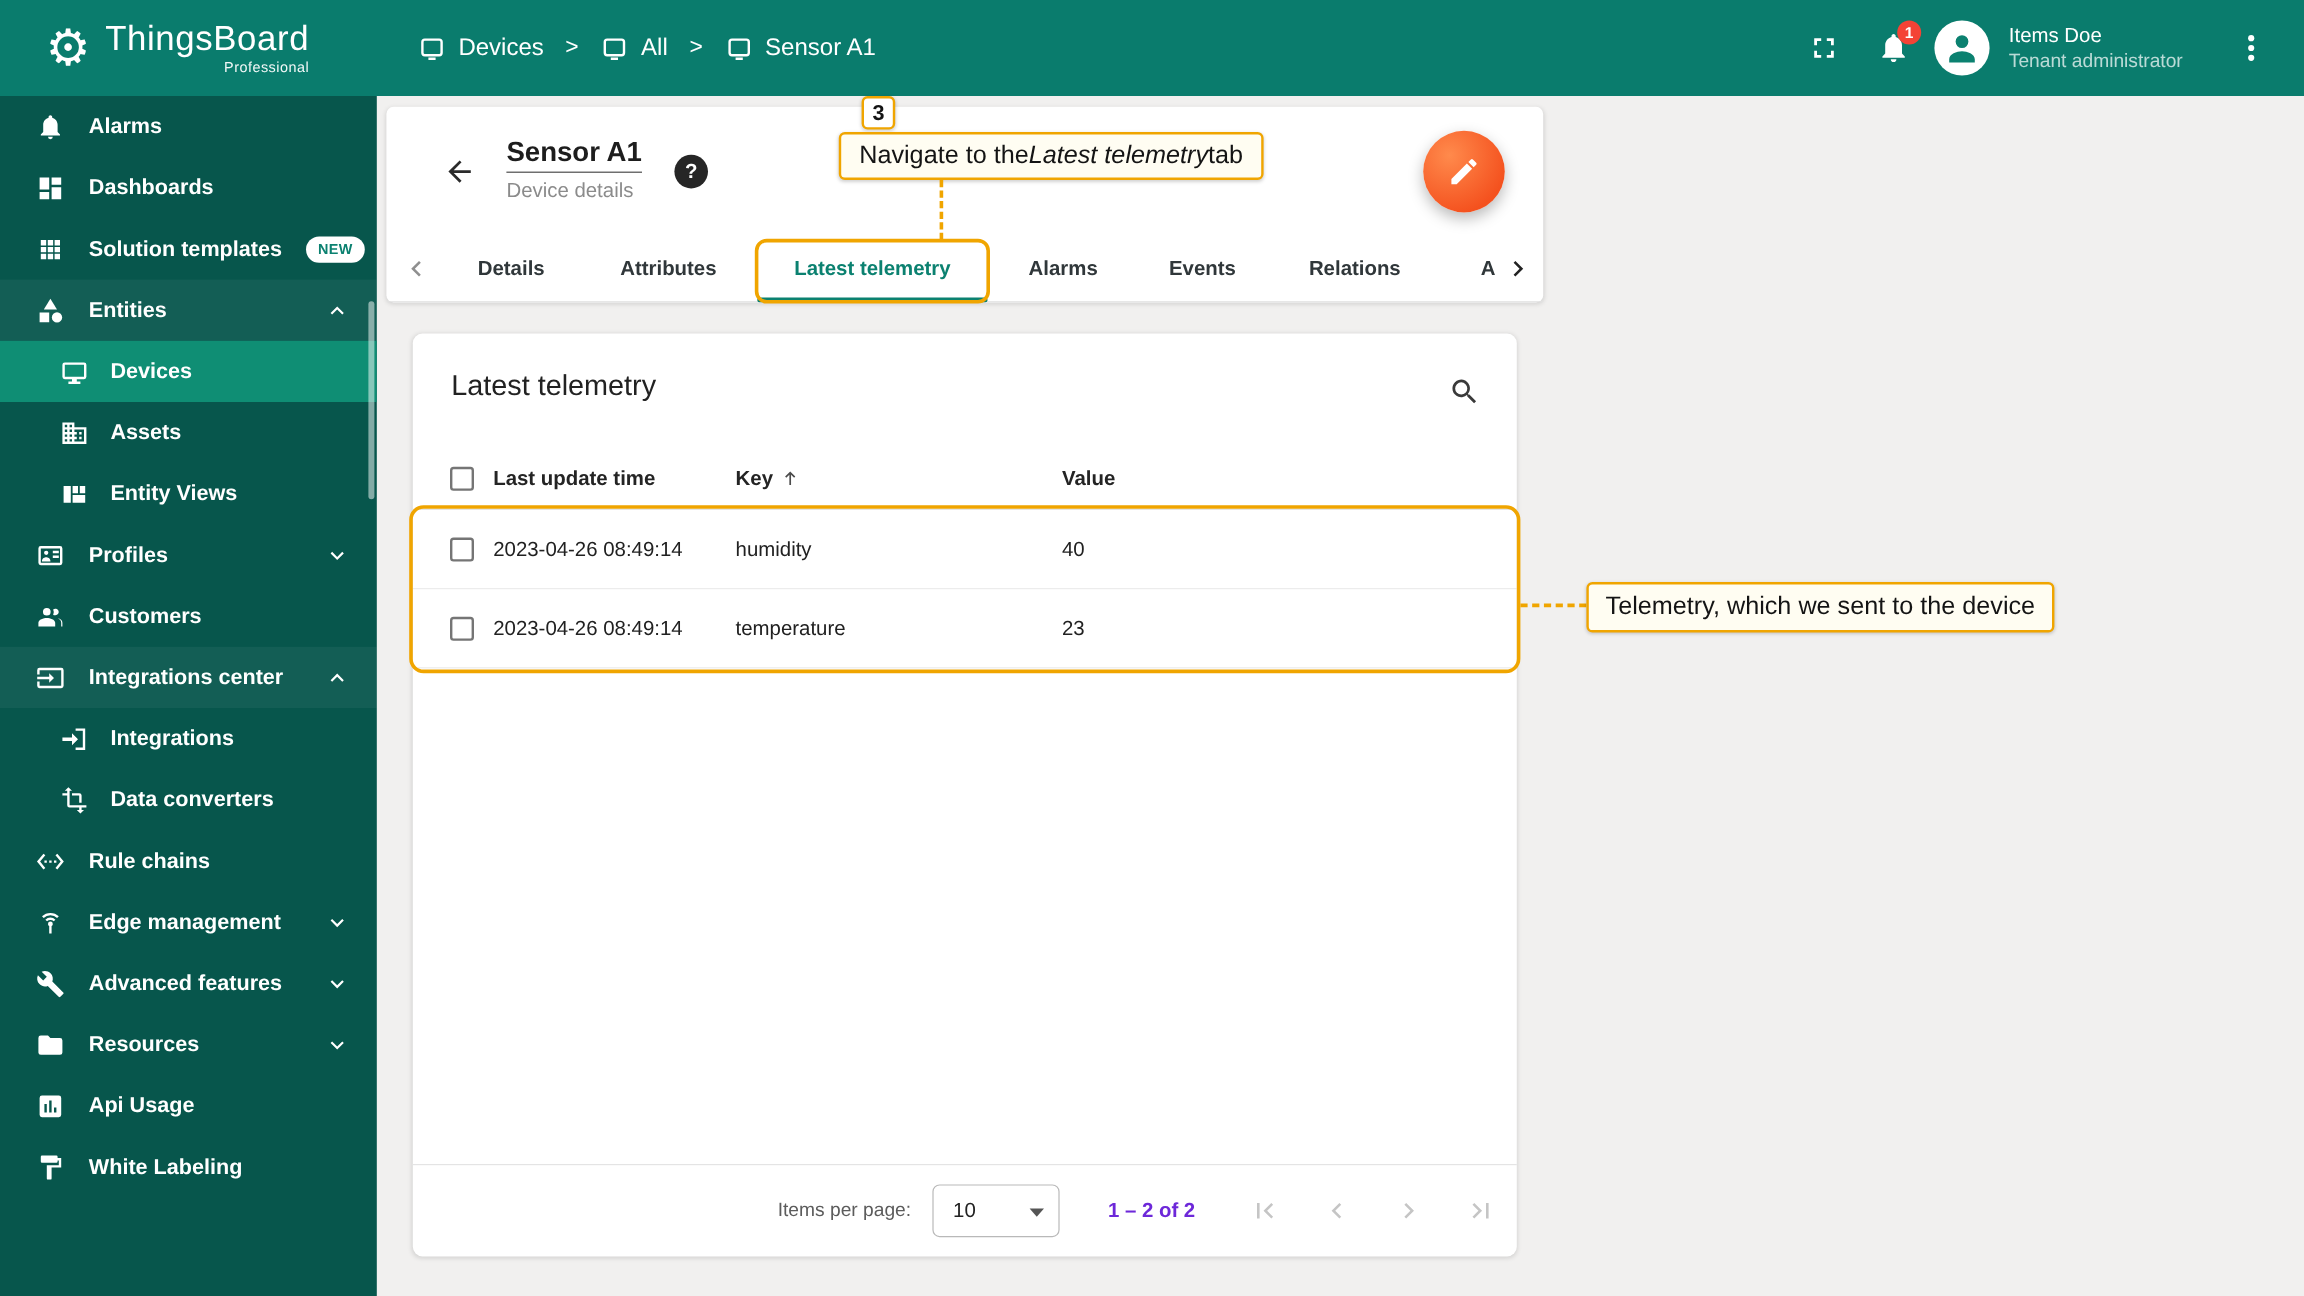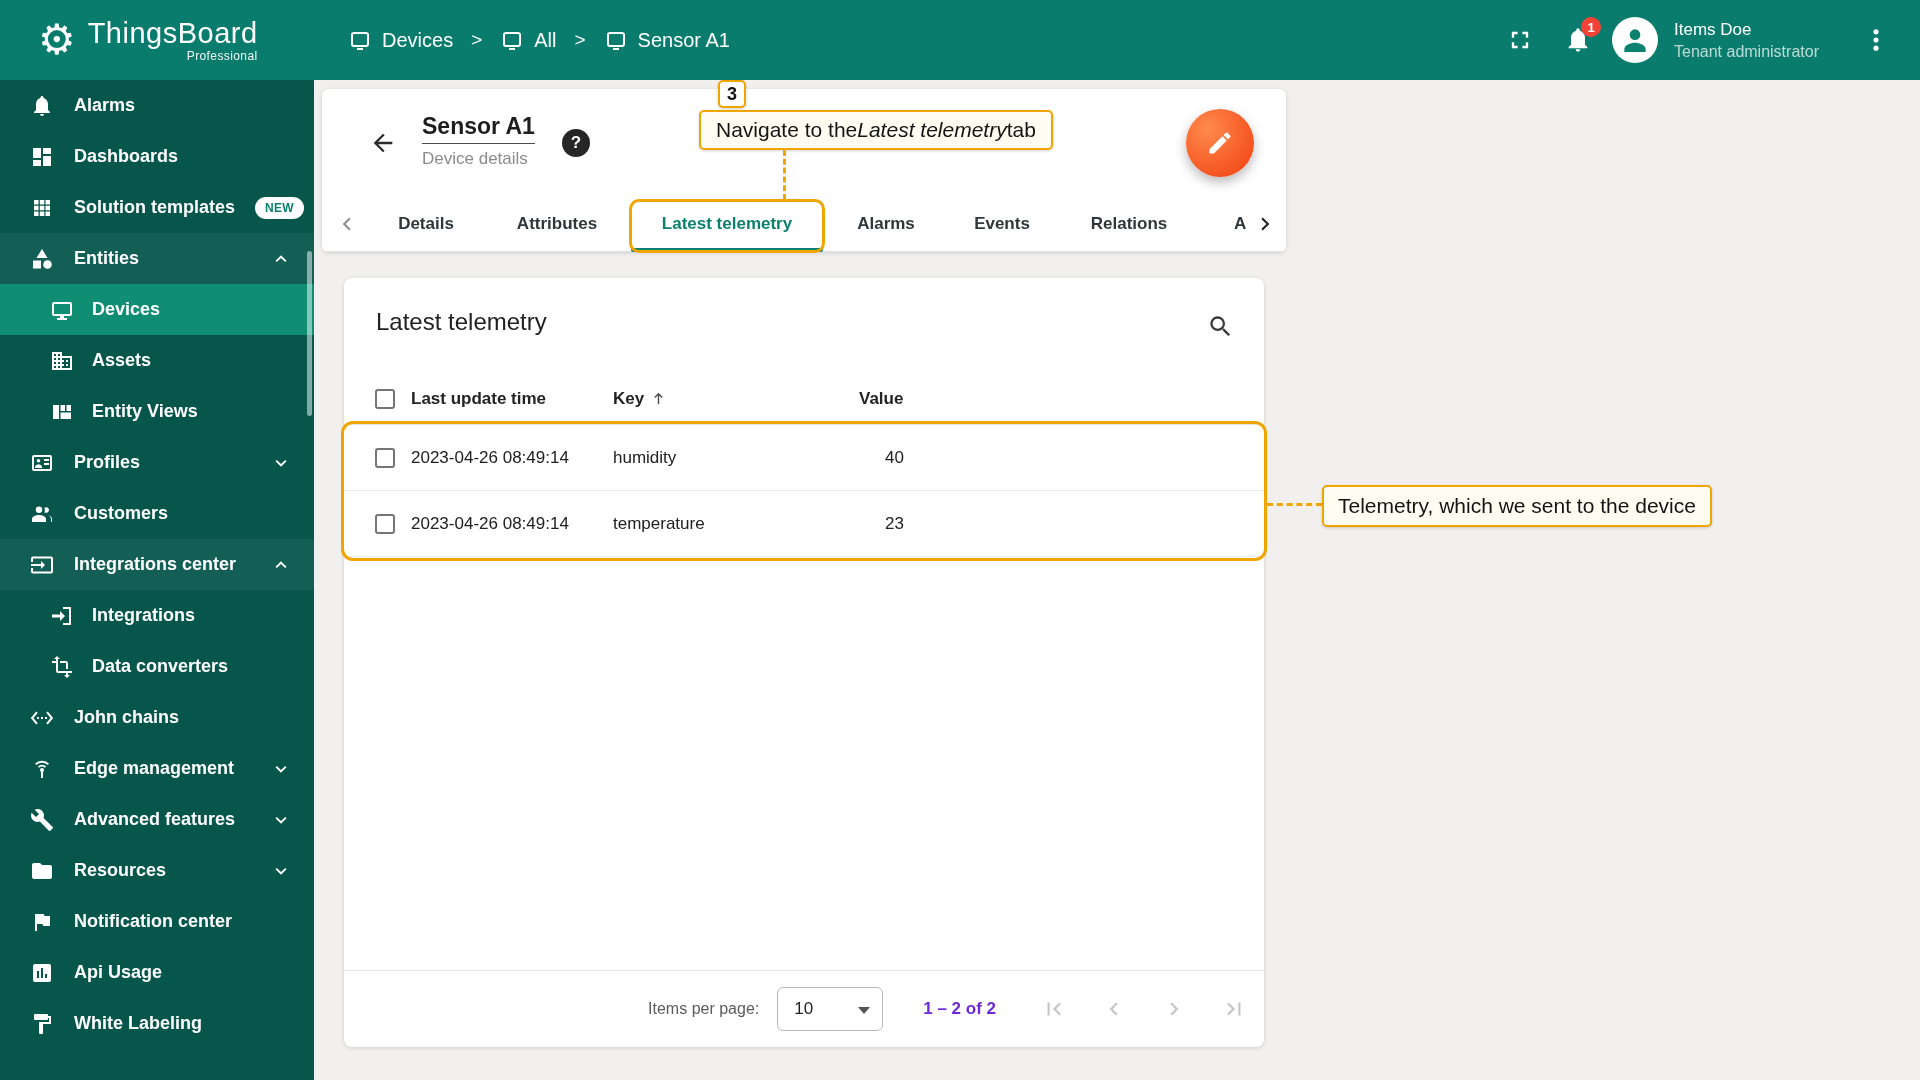--- a/index.html
+++ b/index.html
@@ -97,21 +97,21 @@
   .tab-nav-left svg { fill: #8f8f8f; }
   .tab-nav-right { right: 8px; }
   .tab-nav-right svg { fill: #222; }
 
   
   .table-title { position: absolute; left: 32px; top: 30px; font-size: 24px; font-weight: 500; color: #222; }
   .search-btn { position: absolute; right: 22px; top: 26px; width: 44px; height: 44px; display: flex; align-items: center; justify-content: center; cursor: pointer; }
   .search-btn svg { width: 27px; height: 27px; fill: #3a3a3a; }
   .thead { position: absolute; left: 0; top: 94px; width: 100%; height: 53px; border-bottom: 1px solid #e4e4e4; }
   .th { position: absolute; top: 0; line-height: 53px; font-weight: 700; font-size: 17px; color: #242424; }
-  .th-time { left: 67px; } .th-key { left: 269px; display: flex; align-items: center; gap: 6px; } .th-value { left: 515px; }
+  .th-time { left: 67px; } .th-key { left: 269px; display: flex; align-items: center; gap: 6px; } .th-value { left: 541px; }
   .sort-icon svg { width: 17px; height: 17px; fill: #4d4d4d; }
   .checkbox { width: 20px; height: 20px; border: 2px solid #757575; border-radius: 3px; background: #fff; cursor: pointer; }
   .cb-head { position: absolute; left: 31px; top: 17px; }
   .trow { position: absolute; left: 0; width: 100%; height: 66px; border-bottom: 1px solid #ececec; cursor: pointer; }
   .trow-1 { top: 147px; } .trow-2 { top: 213px; }
   .cb-row { position: absolute; left: 31px; top: 23px; }
   .td { position: absolute; top: 0; line-height: 66px; font-size: 17px; color: #212121; }
   .td-time { left: 67px; } .td-key { left: 269px; } .td-value { left: 541px; }
   .tfoot {
     position: absolute; left: 0; bottom: 0; width: 100%; height: 77px; border-top: 1px solid #e4e4e4;
@@ -300,21 +300,21 @@
   <div class="side-item child">
     <svg viewBox="0 0 24 24">
         <path d="M22 18v-2H8V4h2L7 1 4 4h2v2H2v2h4v8a2 2 0 0 0 2 2h8v2h-2l3 3 3-3h-2v-2h4zM10 8h6v6h2V8a2 2 0 0 0-2-2h-6v2z"></path>
       </svg>
     <span>Data converters</span>
   </div>
   <div class="side-item">
     <svg viewBox="0 0 24 24">
         <path d="M7.77 6.76L6.23 5.48.82 12l5.41 6.52 1.54-1.28L3.42 12l4.35-5.24zM7 13h2v-2H7v2zm10-2h-2v2h2v-2zm-6 2h2v-2h-2v2zm6.77-7.52l-1.54 1.28L20.58 12l-4.35 5.24 1.54 1.28L23.18 12l-5.41-6.52z"></path>
       </svg>
-    <span>John chains</span>
+    <span>Rule chains</span>
   </div>
   <div class="side-item">
     <svg viewBox="0 0 24 24">
         <path d="M12 11a2 2 0 0 0-2 2c0 .7.4 1.4 1 1.7V21h2v-6.3c.6-.3 1-1 1-1.7a2 2 0 0 0-2-2z"></path>
         <path d="M7.8 9.4l1.4 1.4a4 4 0 0 1 5.6 0l1.4-1.4a6 6 0 0 0-8.4 0z"></path>
         <path d="M5 6.6L6.4 8a8 8 0 0 1 11.2 0L19 6.6a10 10 0 0 0-14 0z"></path>
       </svg>
     <span>Edge management</span>
     <span class="side-chevron">
         <svg viewBox="0 0 24 24">
@@ -336,26 +336,20 @@
   <div class="side-item">
     <svg viewBox="0 0 24 24">
         <path d="M10 4H4a2 2 0 0 0-2 2v12a2 2 0 0 0 2 2h16a2 2 0 0 0 2-2V8a2 2 0 0 0-2-2h-8l-2-2z"></path>
       </svg>
     <span>Resources</span>
     <span class="side-chevron">
         <svg viewBox="0 0 24 24">
           <path d="M7.4 8.6L12 13.2l4.6-4.6L18 10l-6 6-6-6z"></path>
         </svg>
       </span>
-  </div>
-  <div class="side-item">
-    <svg viewBox="0 0 24 24">
-        <path d="M14.4 6L14 4H5v17h2v-7h5.6l.4 2h7V6z"></path>
-      </svg>
-    <span>Notification center</span>
   </div>
   <div class="side-item">
     <svg viewBox="0 0 24 24">
         <path d="M19 3H5a2 2 0 0 0-2 2v14a2 2 0 0 0 2 2h14a2 2 0 0 0 2-2V5a2 2 0 0 0-2-2zM9 17H7v-7h2v7zm4 0h-2V7h2v10zm4 0h-2v-4h2v4z"></path>
       </svg>
     <span>Api Usage</span>
   </div>
   <div class="side-item">
     <svg viewBox="0 0 24 24">
         <path d="M18 4V3a1 1 0 0 0-1-1H5a1 1 0 0 0-1 1v4a1 1 0 0 0 1 1h12a1 1 0 0 0 1-1V6h1v4H9v11a1 1 0 0 0 1 1h2a1 1 0 0 0 1-1v-9h8V4h-3z"></path>

